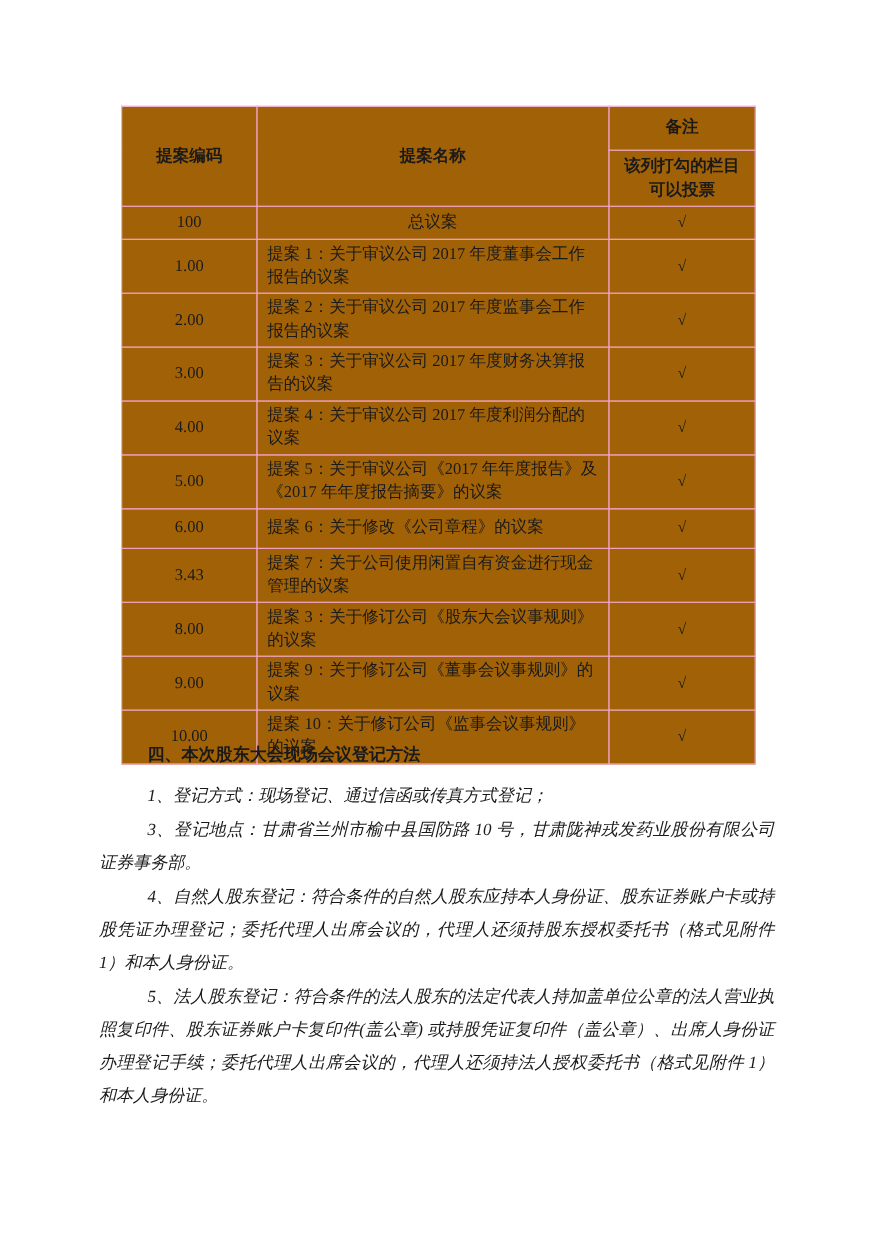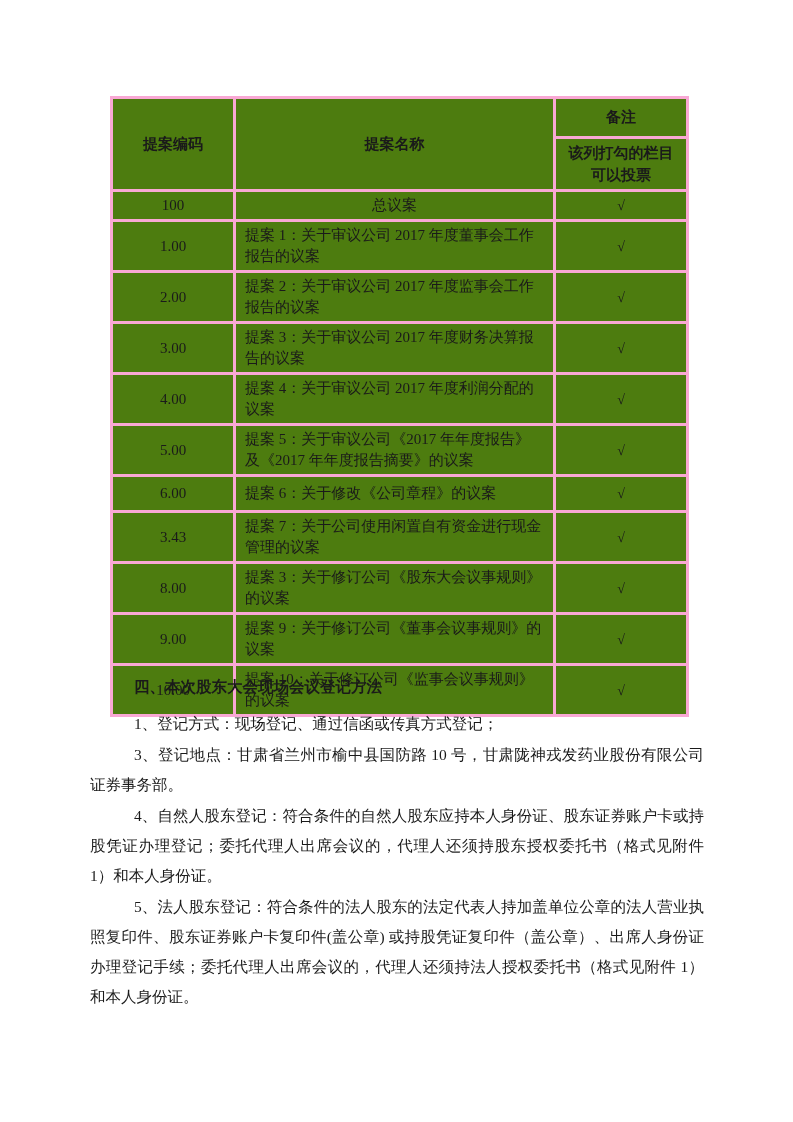--- a/index.html
+++ b/index.html
@@ -22,24 +22,24 @@
     width: 576px;
     border-collapse: collapse;
     table-layout: fixed;
     font-size: 15px;
     line-height: 21px;
   }
   table.proposals col.c1 { width: 123px; }
   table.proposals col.c2 { width: 320px; }
   table.proposals col.c3 { width: 133px; }
   table.proposals th, table.proposals td {
-    border: 3px solid #f9a8d4;
+    border: 1px solid #f9a8d4;
     padding: 3px 9px;
     vertical-align: middle;
-    background: #4d7c0f;
+    background: #a16207;
   }
   table.proposals th {
     font-weight: bold;
     text-align: center;
     font-size: 15px;
   }
   th.h-top { height: 40px; }
   th.h-sub { height: 46px; line-height: 22px; }
   td.code {
     text-align: center;
@@ -63,20 +63,21 @@
     line-height: 30px;
     text-indent: 44px;
     margin-bottom: 7px;
   }
   .para {
     font-size: 15.5px;
     line-height: 30px;
     text-indent: 44px;
     text-align: justify;
     margin: 1px 0;
+    font-style: italic;
   }
 </style>
 </head>
 <body>
 
 <div class="page">
 
   <table class="proposals">
     <colgroup>
         <col class="c1">

